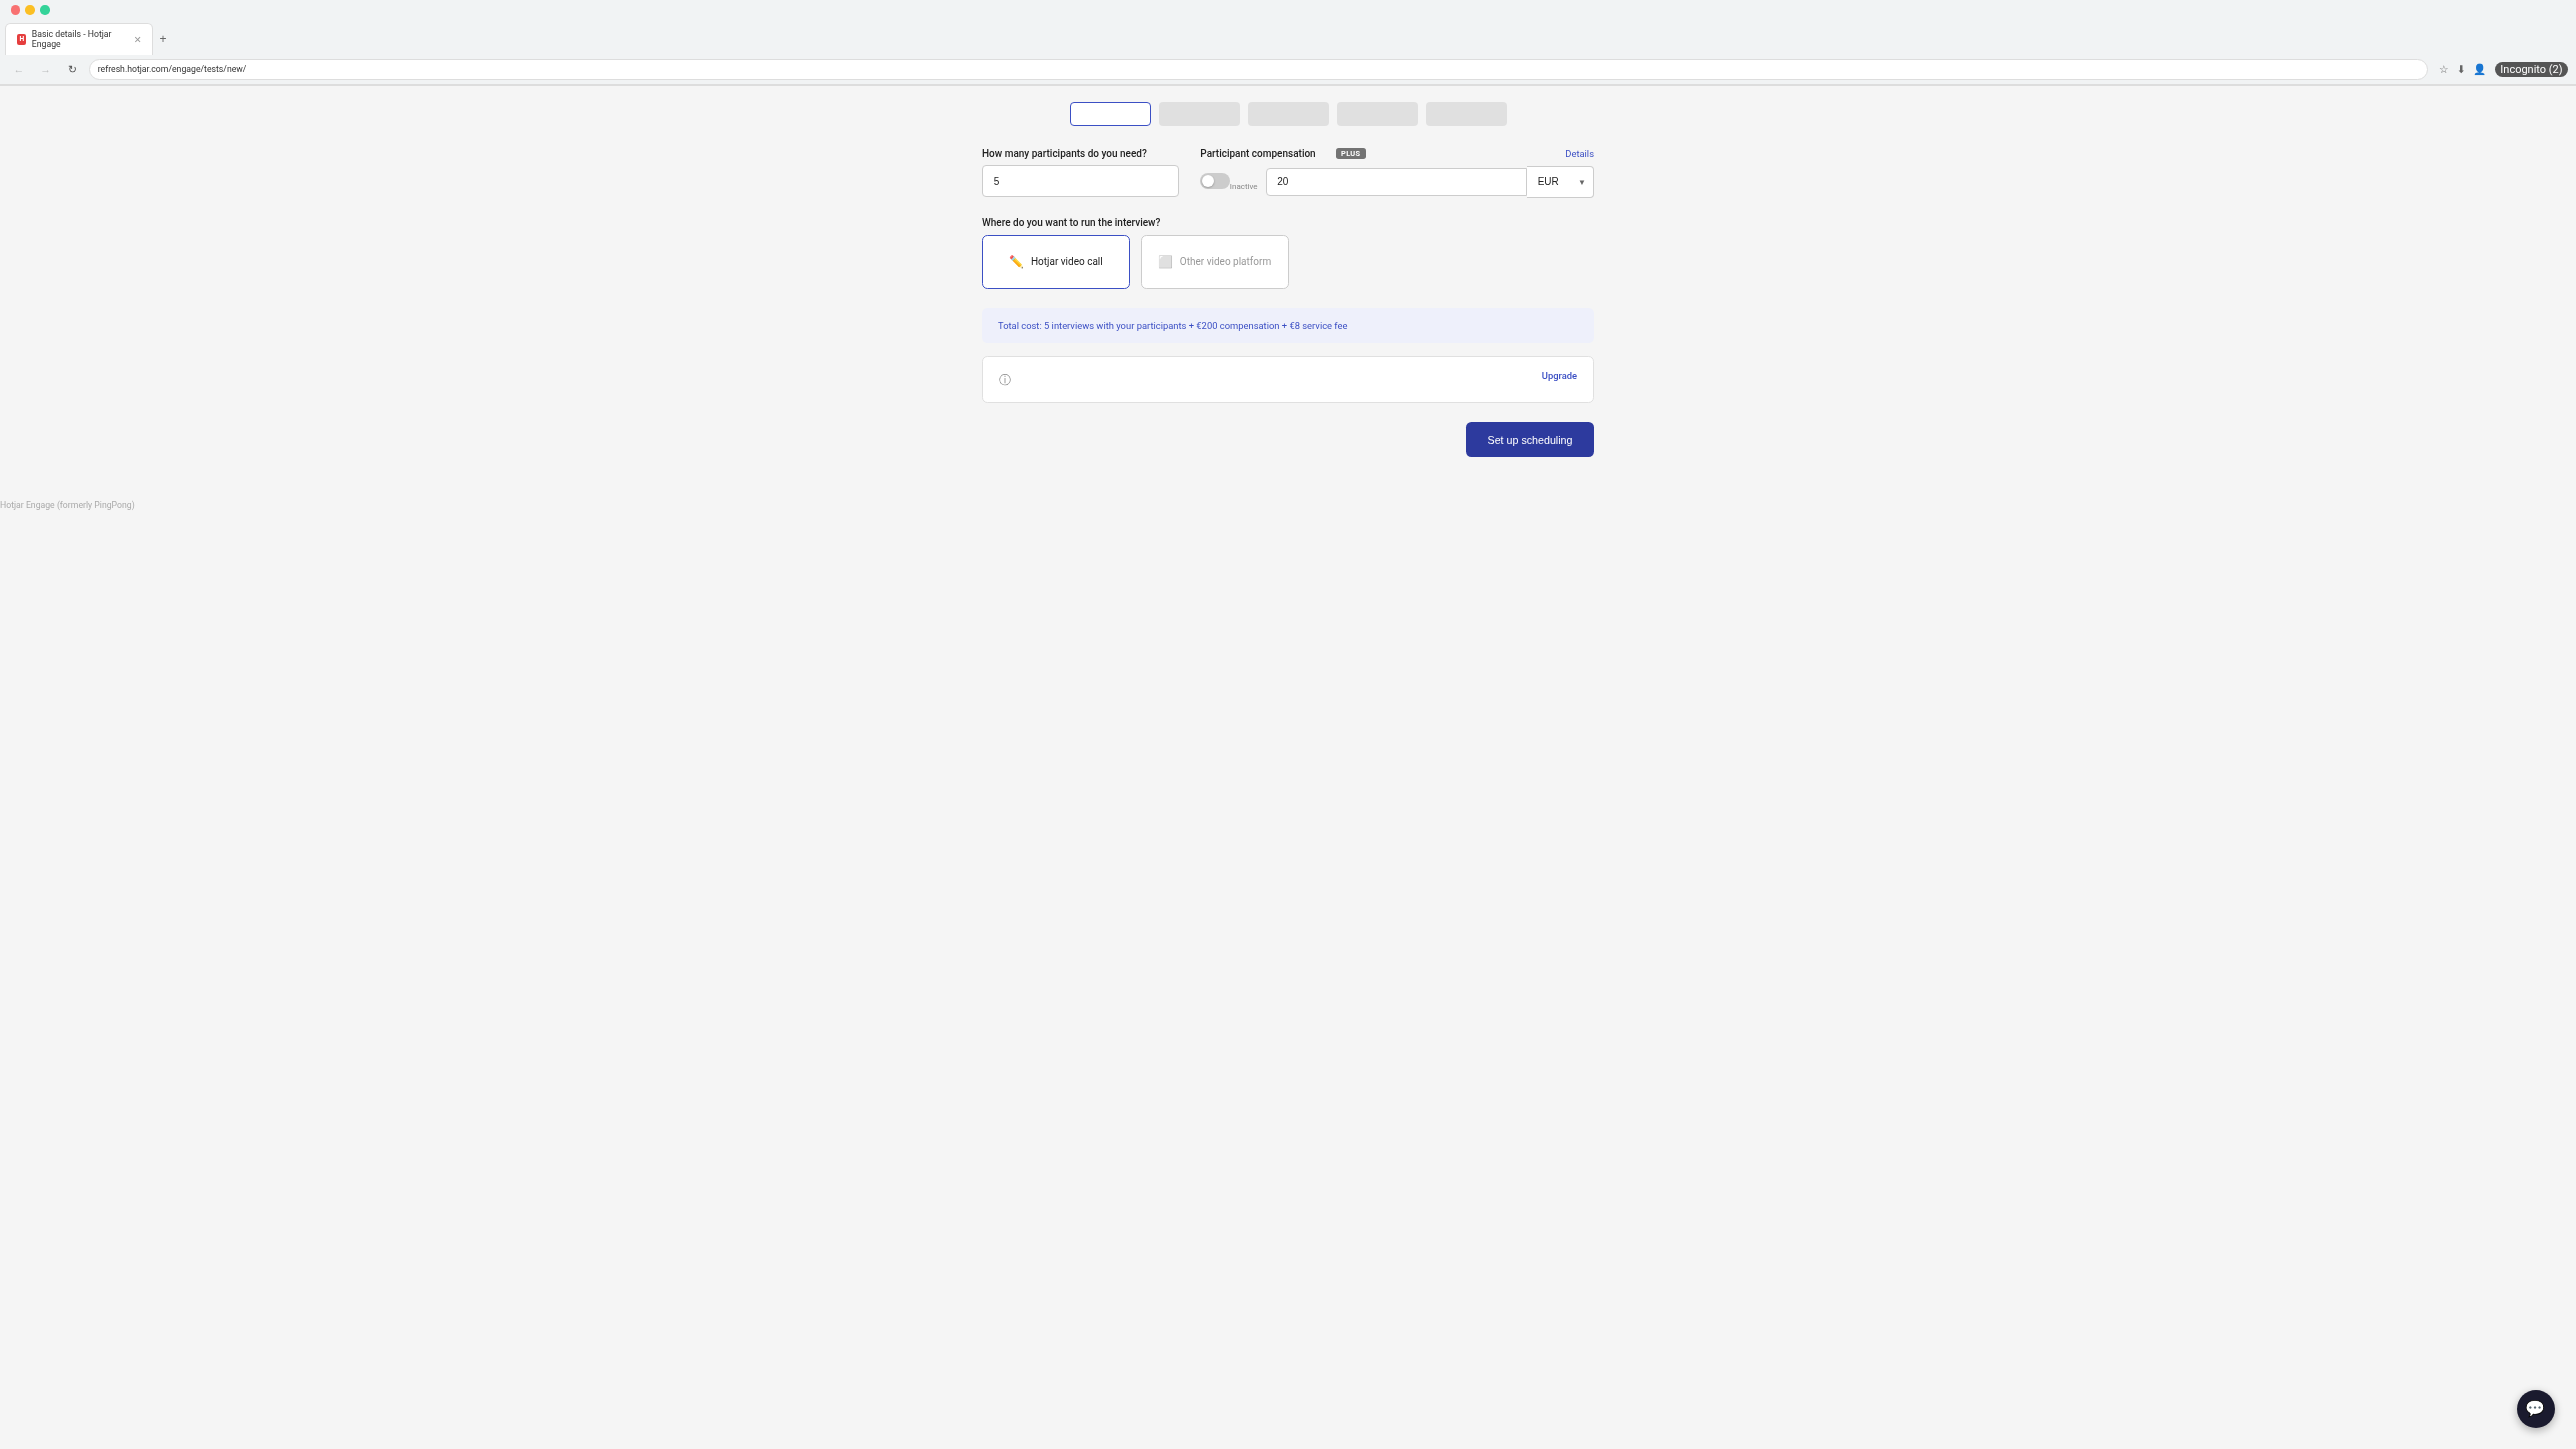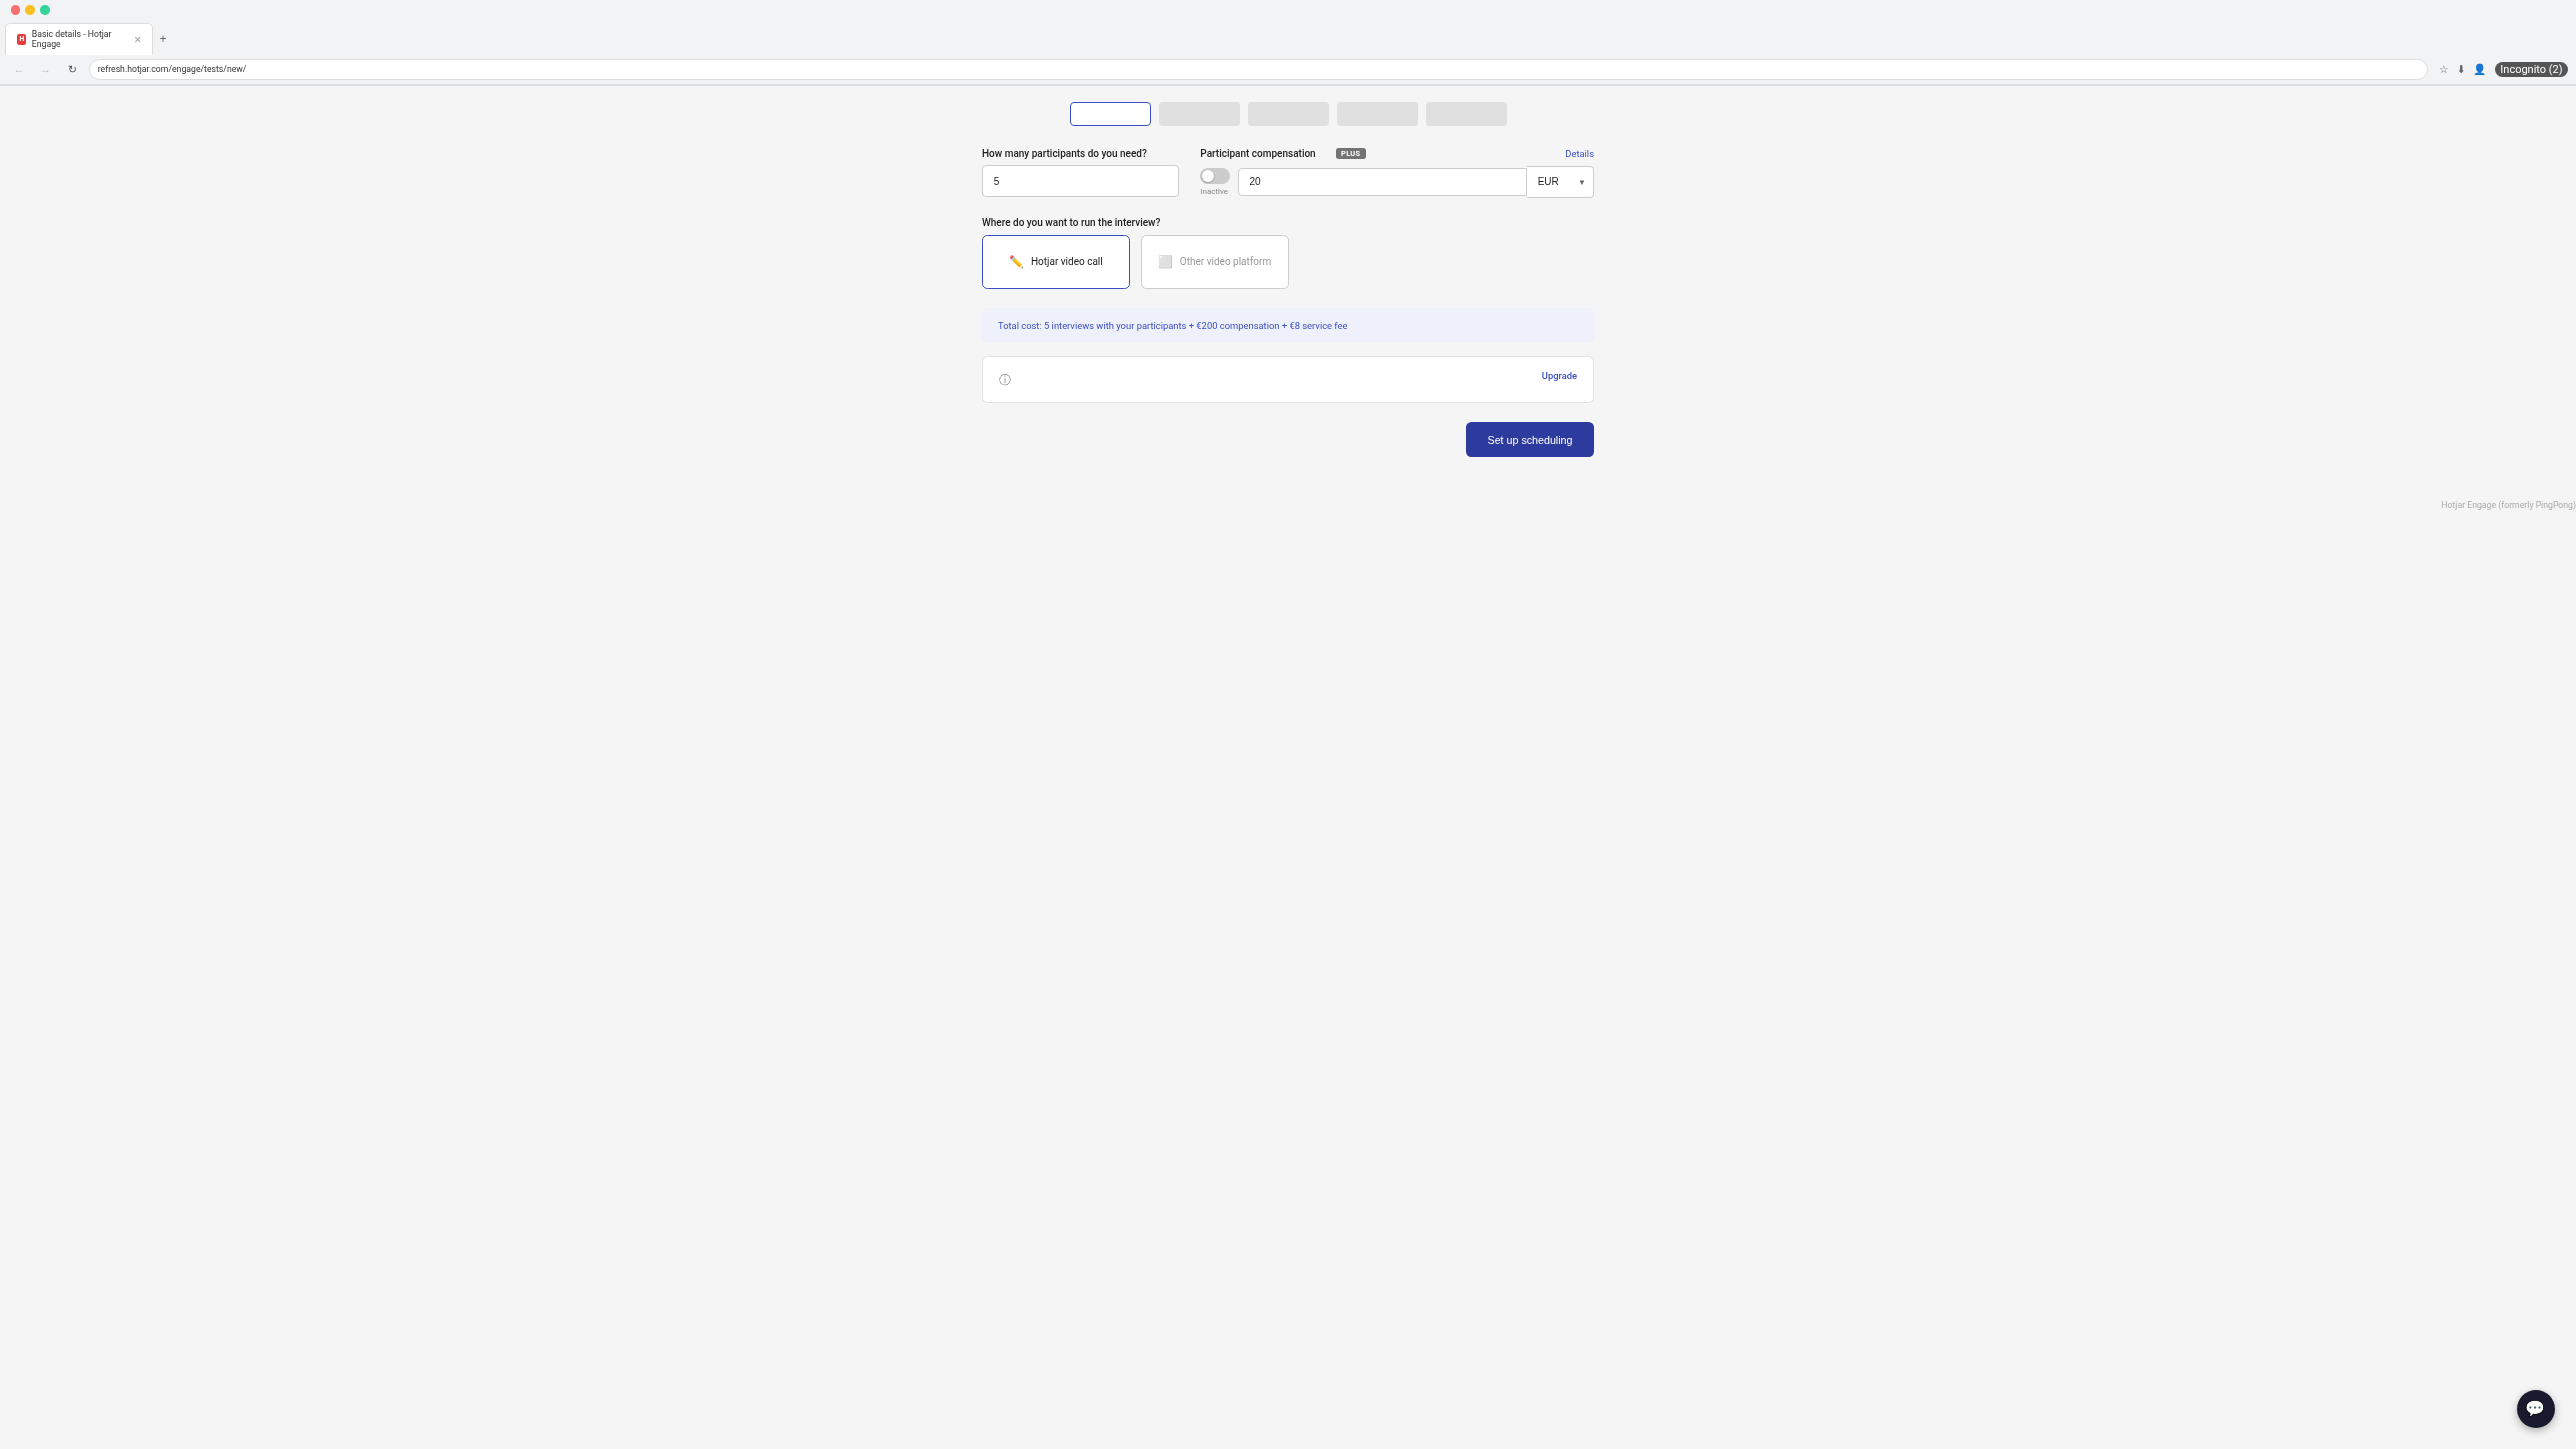--- a/index.html
+++ b/index.html
@@ -228,22 +228,22 @@
       padding: 0 10.7px;
       font-size: 10px;
       color: #222;
       background: #fff;
       outline: none;
     }
 
     
     .toggle-wrapper {
       display: flex;
-      flex-direction: column;
-      align-items: flex-start;
+      flex-direction: row;
+      align-items: flex-end;
       margin-right: 8px;
     }
     .toggle {
       width: 29.5px;
       height: 16px;
       background: #ccc;
       border-radius: 8px;
       position: relative;
       cursor: pointer;
       margin-bottom: 2.7px;
@@ -397,21 +397,21 @@
       padding: 0 21.5px;
       height: 35px;
       font-size: 10.7px;
       font-weight: 500;
       cursor: pointer;
       transition: background 0.15s;
     }
 
     
     .page-footer {
-      text-align: right;
+      text-align: left;
       color: #aaa;
       font-size: 8.7px;
       padding: 10.7px 0 21.5px;
     }
 
     
     .chat-button {
       position: fixed;
       bottom: 21.5px;
       right: 21.5px;

